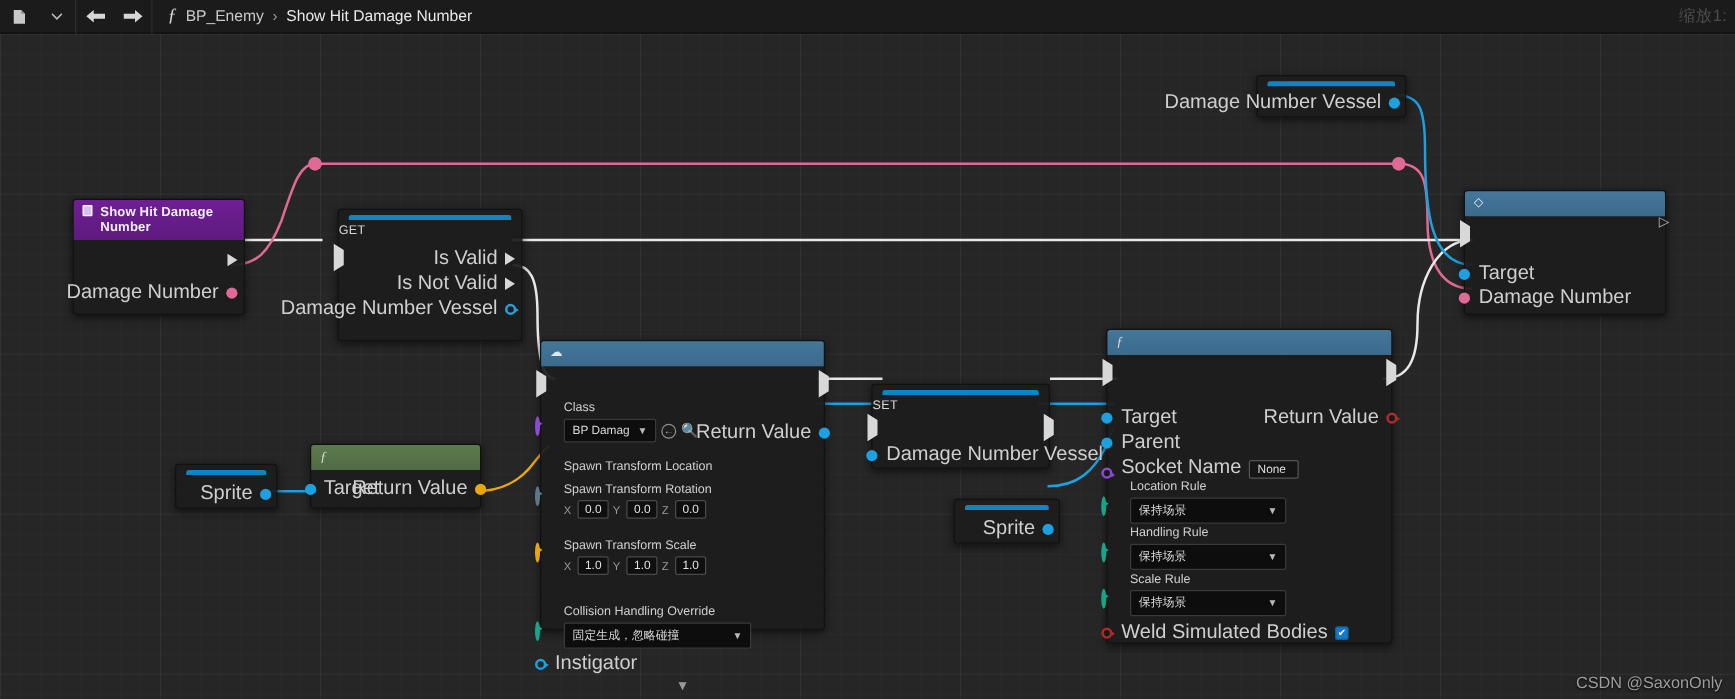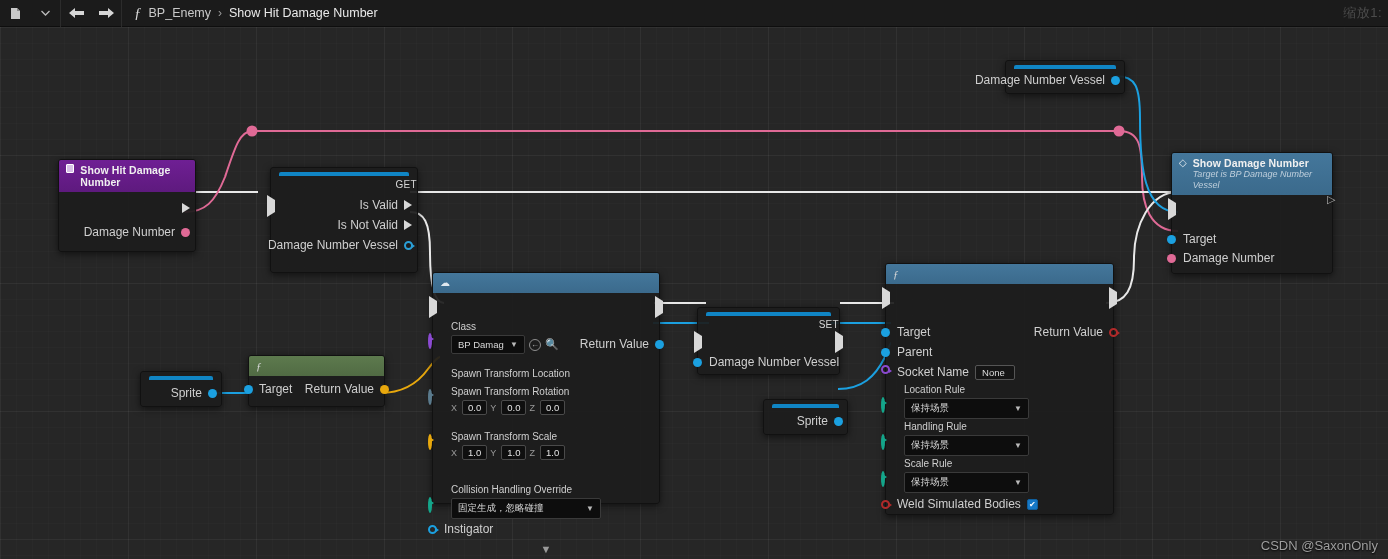--- a/index.html
+++ b/index.html
@@ -47,27 +47,27 @@
   }
   .hdr{ display:flex; align-items:flex-start; gap:6px; padding:4px 10px 4px 7px;
         border-radius:2px 2px 0 0; }
   .hdr-t{ font-size:10.5px; font-weight:bold; color:#f0f0f0; line-height:12px; letter-spacing:.1px;}
   .hdr-s{ font-size:9px; font-style:italic; color:#bfcfdc; line-height:11px; }
   .hdr.fn{ background:linear-gradient(to bottom,#44779b,#3b6a8c); }
   .hdr.green{ background:linear-gradient(to bottom,#5d7a4e,#516b44); }
   .hdr.purple{ background:linear-gradient(to bottom,#6f1f94,#5e1a7e); }
   .bar{ height:4px; background:#1085c4; border-radius:2px 2px 0 0; }
   .bar-wrap{ padding:4px 8px 0 8px; }
-  .centertitle{ text-align:right; font-size:10px; color:#d7d7d7; padding:3px 0 2px; letter-spacing:.3px;}
+  .centertitle{ text-align:left; font-size:10px; color:#d7d7d7; padding:3px 0 2px; letter-spacing:.3px;}
   .body{ padding:5px 0 8px; position:relative; }
 
   
   .row{ position:relative; display:flex; align-items:center; min-height:16px; padding:1px 9px; }
   .row.r{ justify-content:flex-end; }
-  .lbl{ font-size:12px; color:#cfcfcf; white-space:nowrap; }
+  .lbl{ font-size:16px; color:#cfcfcf; white-space:nowrap; }
   .exec{ width:0;height:0; border-left:8px solid #d8d8d8; border-top:5px solid transparent; border-bottom:5px solid transparent;}
   .outline-arrow{ width:9px;height:10px; position:relative;}
   .outline-arrow::before{ content:"\25B7"; position:absolute; left:-1px; top:-5px; font-size:11px; color:#b6b6b6; }
   .dot{ width:9px;height:9px;border-radius:50%; flex:none; }
   .dot.blue{ background:#1ba0e0; }
   .dot.pink{ background:#e06a96; }
   .dot.yellow{ background:#e8a80d; }
   .ring{ width:9px;height:9px;border-radius:50%; border:2px solid #888; flex:none; background:transparent; position:relative;}
   .ring::after{ content:""; position:absolute; right:-4px; top:1.5px; width:0;height:0;
       border-left:3px solid currentColor; border-top:2px solid transparent; border-bottom:2px solid transparent;}
@@ -388,21 +388,21 @@
       <div style="position:absolute; right:-5px; top:41px; display:flex; align-items:center;">
         <span class="lbl" style="margin-right:6px;">Return Value</span>
         <span class="ring red"></span>
       </div>
 
       <div style="position:absolute; left:-5px; top:61px; display:flex; align-items:center;">
         <span class="dot blue"></span>
         <span class="lbl" style="margin-left:7px;">Parent</span>
       </div>
 
-      <div style="position:absolute; left:-5px; top:81px; display:flex; align-items:flex-start;">
+      <div style="position:absolute; left:-5px; top:81px; display:flex; align-items:flex-end;">
         <span class="ring purple"></span>
         <span class="lbl" style="margin-left:7px;">Socket Name</span>
         <span class="txtbox" style="margin-left:6px;">None</span>
       </div>
 
       <div style="position:absolute; left:-5px; top:115px;">
         <span class="ring teal"></span>
       </div>
       <div style="position:absolute; left:18px; top:100px;">
         <div class="fieldlbl">Location Rule</div>
@@ -450,24 +450,20 @@
       <div class="row r" style="position:absolute; right:-5px; top:3px;">
         <span class="lbl">Damage Number Vessel</span>
         <span class="dot blue" style="margin-left:6px;"></span>
       </div>
     </div>
   </div>
 
   <div class="node" style="left:1171px; top:125px; width:162px;">
     <div class="hdr fn">
       <span class="titleicon">◇</span>
-      <div>
-        <div class="hdr-t">Show Damage Number</div>
-        <div class="hdr-s">Target is BP Damage Number Vessel</div>
-      </div>
     </div>
     <div class="body" style="height:78px;">
       <div style="position:absolute; left:-4px; top:8px;">
         <span class="exec"></span>
       </div>
       <div style="position:absolute; right:4px; top:3px;">
         <span class="outline-arrow"></span>
       </div>
       <div style="position:absolute; left:-5px; top:37px; display:flex; align-items:center;">
         <span class="dot blue"></span>

